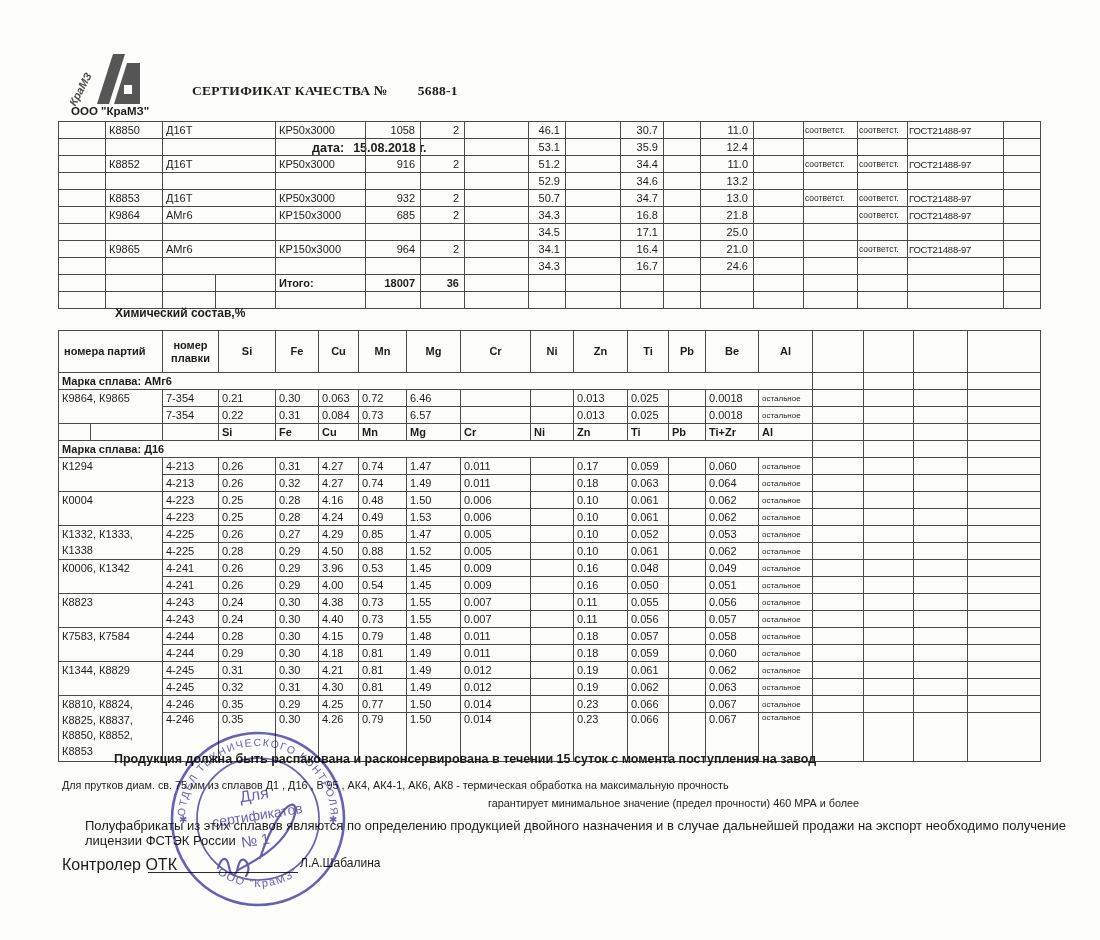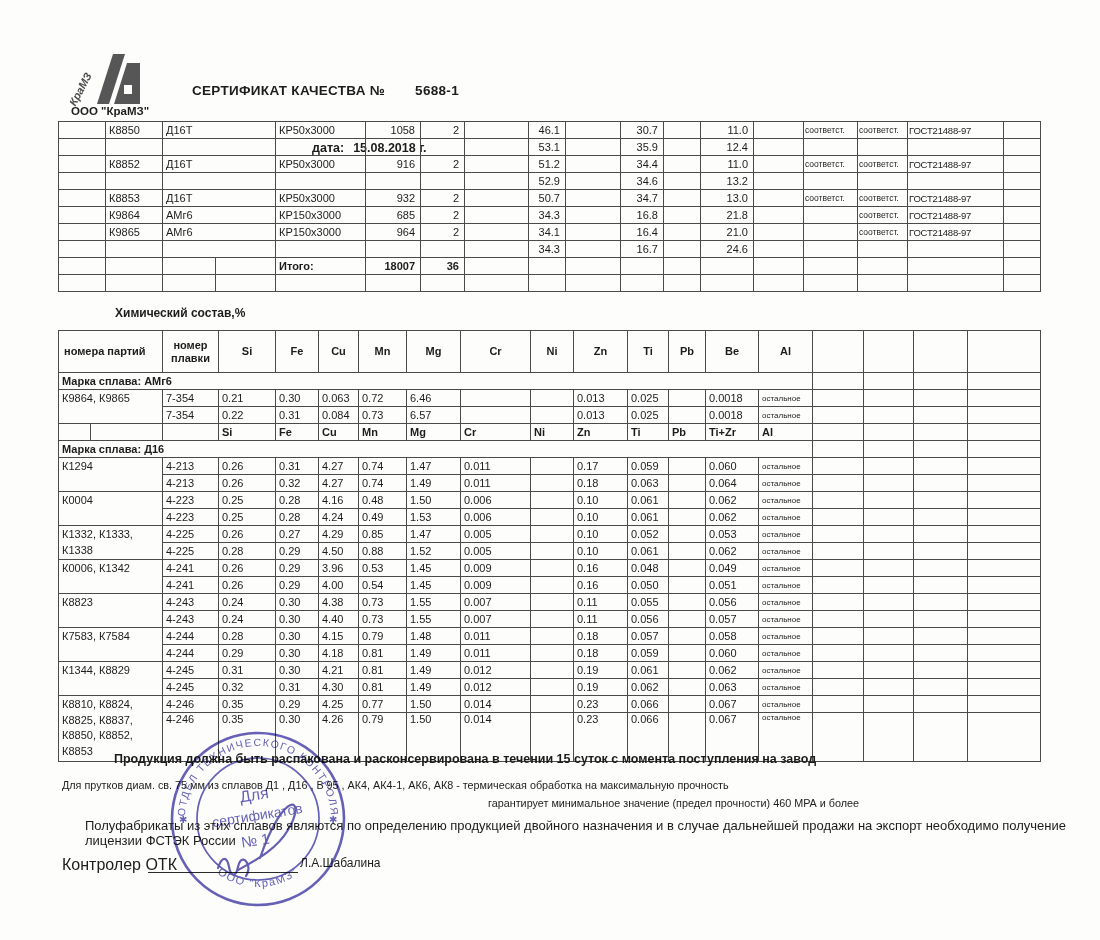--- a/index.html
+++ b/index.html
@@ -7,21 +7,21 @@
     width:1100px;height:940px;position:relative;
     background:#fdfdfc;color:#1c1c1c;
     font-family:"Liberation Sans",sans-serif;
     -webkit-font-smoothing:antialiased;
   }
   .page{position:absolute;inset:0;}
 
   
   .logo{position:absolute;left:70px;top:50px;}
   .company{position:absolute;left:71px;top:105px;font-weight:bold;font-size:11.5px;}
-  .title{position:absolute;left:192px;top:83px;font-weight:bold;font-size:13.5px;display:flex;gap:30px;letter-spacing:.3px;}
+  .title{position:absolute;left:192px;top:83px;font-weight:bold;font-size:13.5px;display:flex;gap:30px;letter-spacing:.3px;font-family:Liberation Serif, serif;}
   .dateline{position:absolute;left:312px;top:102px;font-weight:bold;font-size:12.5px;display:flex;gap:9px;margin-top:39px;}
 
   
   table{position:absolute;border-collapse:collapse;table-layout:fixed;}
   #shipment{left:58px;top:121px;width:982px;}
   #chem{left:58px;top:330px;width:982px;}
   td{
     border:1px solid #4a4a4a;font-size:11px;padding:0 3px;height:16px;
     line-height:13px;white-space:nowrap;overflow:hidden;vertical-align:middle;
   }
@@ -203,20 +203,39 @@
           <td></td>
           <td class="mech">34.3</td>
           <td></td>
           <td class="mech">16.8</td>
           <td></td>
           <td class="mech">21.8</td>
           <td></td>
           <td class="sm"></td>
           <td class="sm">соответст.</td>
           <td class="gost">ГОСТ21488-97</td>
+          <td></td>
+        </tr>
+        <tr>
+          <td></td>
+          <td></td>
+          <td colspan="2"></td>
+          <td></td>
+          <td></td>
+          <td></td>
+          <td></td>
+          <td class="mech">34.5</td>
+          <td></td>
+          <td class="mech">17.1</td>
+          <td></td>
+          <td class="mech">25.0</td>
+          <td></td>
+          <td></td>
+          <td></td>
+          <td></td>
           <td></td>
         </tr>
         <tr>
           <td></td>
           <td>К9865</td>
           <td colspan="2">АМг6</td>
           <td>КР150х3000</td>
           <td class="num">964</td>
           <td class="num">2</td>
           <td></td>

